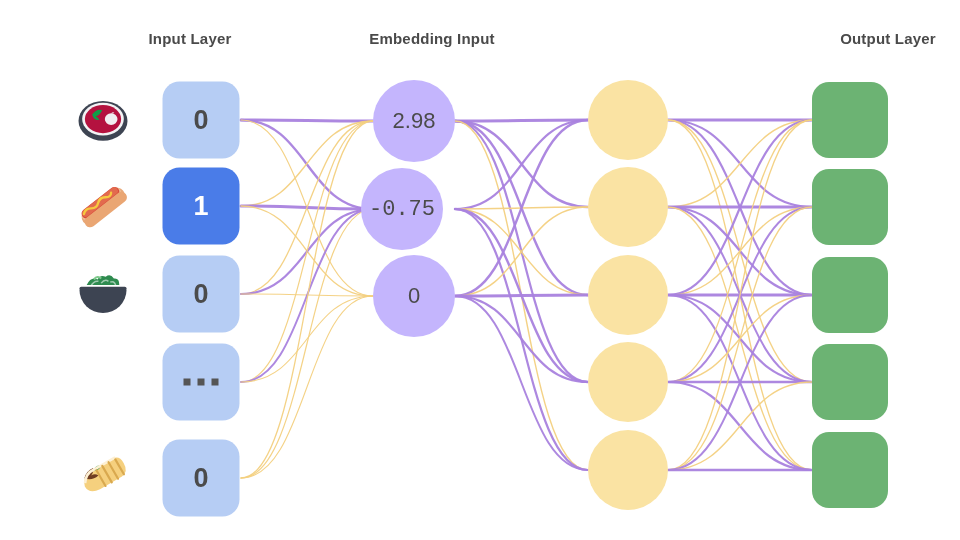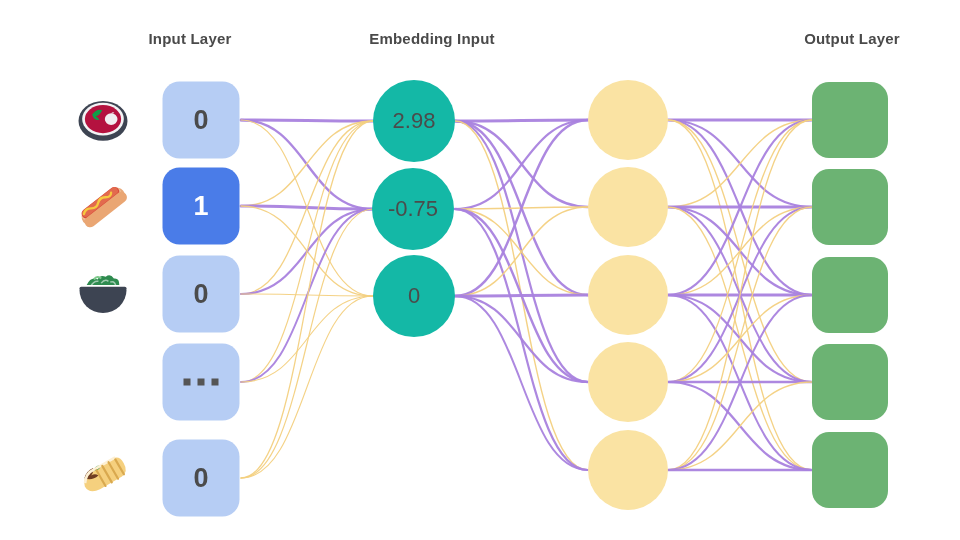--- a/index.html
+++ b/index.html
@@ -77,21 +77,21 @@
     display: block;
     width: 7px;
     height: 7px;
     background: #555555;
   }
   .emb-node {
     position: absolute;
     width: 82px;
     height: 82px;
     border-radius: 50%;
-    background: #14b8a6;
+    background: #c4b5fd;
     transform: translate(-50%, -50%);
     display: flex;
     align-items: center;
     justify-content: center;
     font-size: 22px;
     color: #4b4b4b;
     font-family: "Liberation Sans", sans-serif;
   }
   .hidden-node {
     position: absolute;
@@ -175,21 +175,21 @@
         <path d="M 668 470 C 740 470, 740 207, 812 207" stroke="#f3d07f" stroke-width="1.3" fill="none" stroke-linecap="round" opacity="0.95"></path>
         <path d="M 668 470 C 740 470, 740 295, 812 295" stroke="#a982de" stroke-width="2" fill="none" stroke-linecap="round" opacity="0.95"></path>
         <path d="M 668 470 C 740 470, 740 382, 812 382" stroke="#f3d07f" stroke-width="1.4" fill="none" stroke-linecap="round" opacity="0.95"></path>
         <path d="M 668 470 C 740 470, 740 470, 812 470" stroke="#a982de" stroke-width="2.4" fill="none" stroke-linecap="round" opacity="0.95"></path>
       </g>
     </svg>
 
   <div id="titles-container">
       <div class="layer-title" style="left: 190px;">Input Layer</div>
       <div class="layer-title" style="left: 432px;">Embedding Input</div>
-      <div class="layer-title" style="left: 852px;">Output Layer</div>
+      <div class="layer-title" style="left: 888px;">Output Layer</div>
     </div>
 
   <div id="nodes-container">
       <div class="icon-cell" style="left: 103px; top: 120px;">
     <svg viewBox="0 0 64 64">
       <ellipse cx="32" cy="33" rx="27" ry="22" fill="#3d4452"></ellipse>
       <ellipse cx="32" cy="31" rx="23" ry="18" fill="#f3f3f5"></ellipse>
       <ellipse cx="32" cy="31" rx="20" ry="15.5" fill="#b4123f"></ellipse>
       <path d="M20 26 q5-7 11-5 q-2 6-7 7 q3 1 4 4 q-6 1-8-6z" fill="#0f9d48"></path>
       <ellipse cx="41" cy="31" rx="7" ry="6.5" fill="#f0eef0"></ellipse>
@@ -248,21 +248,21 @@
         </g>
       </g>
     </svg>
       </div>
       <div class="input-box off" style="left: 201px; top: 478px;">
         <span>0</span>
       </div>
       <div class="emb-node" style="left: 414px; top: 121px;">
         <span>2.98</span>
       </div>
-      <div class="emb-node" style="left: 413px; top: 209px;">
+      <div class="emb-node" style="left: 402px; top: 209px; font-family: Liberation Mono, monospace;">
         <span>-0.75</span>
       </div>
       <div class="emb-node" style="left: 414px; top: 296px;">
         <span>0</span>
       </div>
       <div class="hidden-node" style="left: 628px; top: 120px;"></div>
       <div class="hidden-node" style="left: 628px; top: 207px;"></div>
       <div class="hidden-node" style="left: 628px; top: 295px;"></div>
       <div class="hidden-node" style="left: 628px; top: 382px;"></div>
       <div class="hidden-node" style="left: 628px; top: 470px;"></div>

